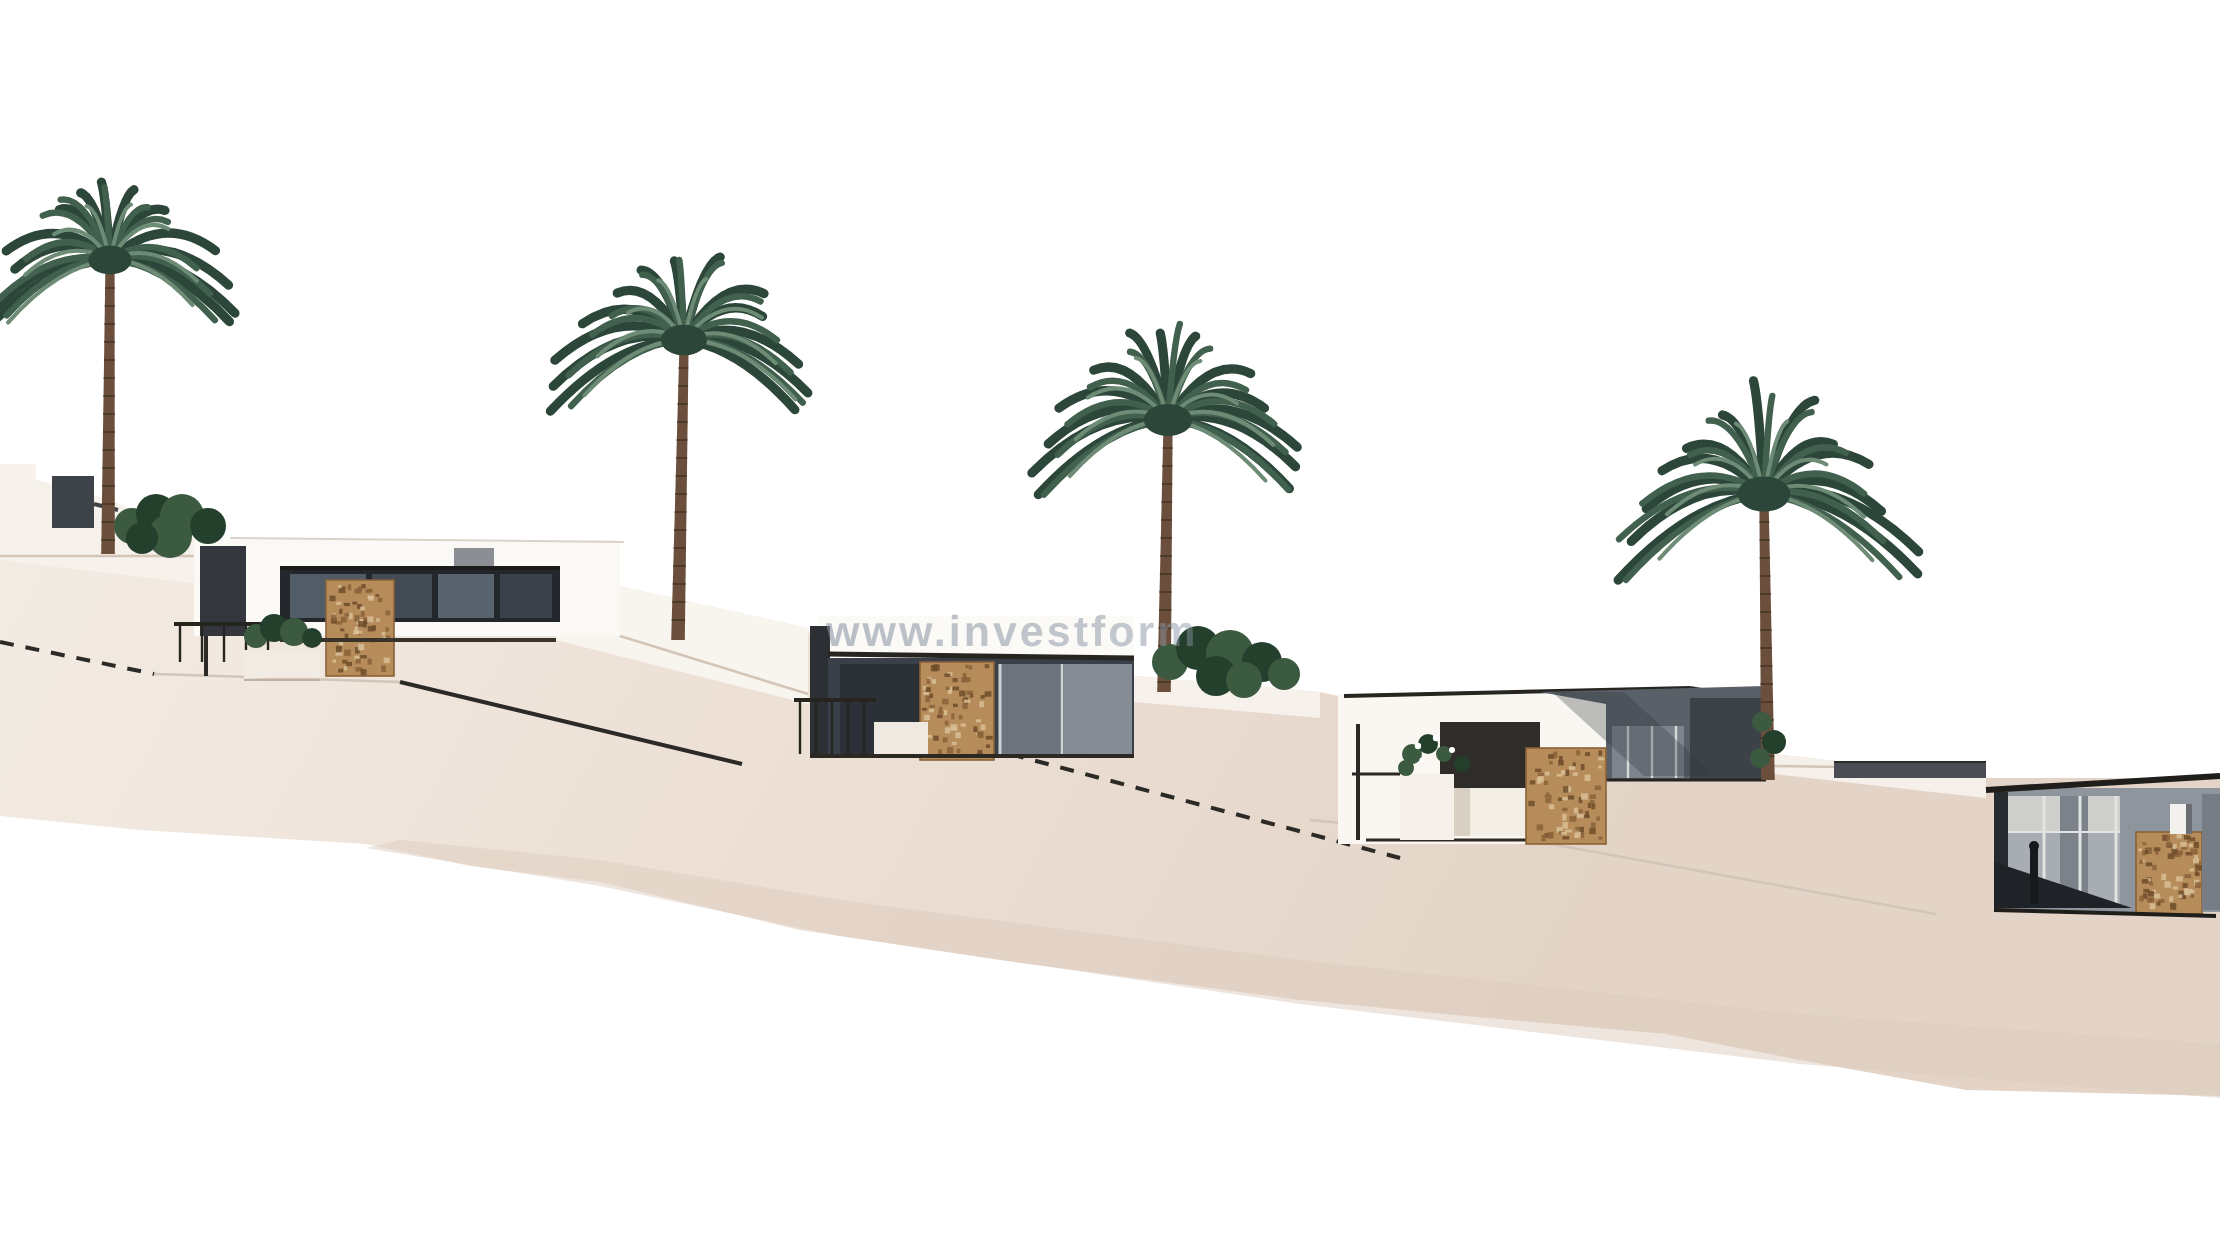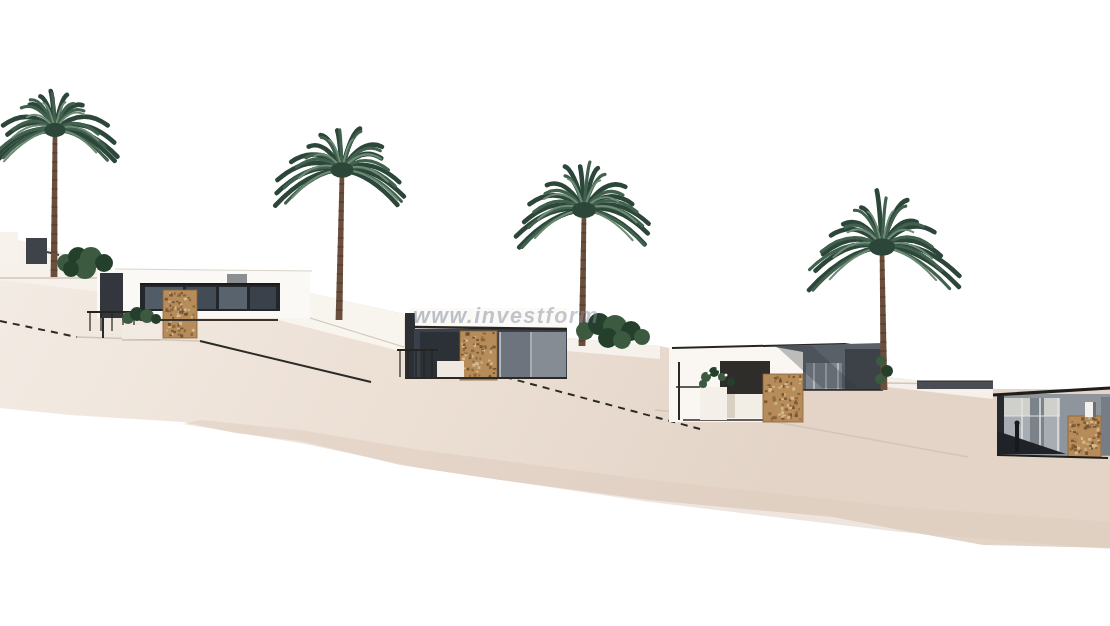--- a/index.html
+++ b/index.html
@@ -1,16 +1,16 @@
 <!DOCTYPE html>
 <html><head>
 <meta charset="utf-8">
 <style>
   html,body{margin:0;padding:0;background:#ffffff;}
-  #stage{position:relative;width:1110px;height:626px;overflow:hidden;background:#ffffff;font-style:italic;}
+  #stage{position:relative;width:1110px;height:626px;overflow:hidden;background:#ffffff;}
   svg{display:block;}
   text{font-family:"Liberation Sans", sans-serif;}
 </style>
 </head>
 <body>
 
 <div id="stage">
   <svg id="scene" width="1110" height="626" viewBox="0 0 1110 626">
     <defs id="defs">
         <linearGradient id="terrainGrad" gradientUnits="userSpaceOnUse" x1="0" y1="240" x2="700" y2="620">

